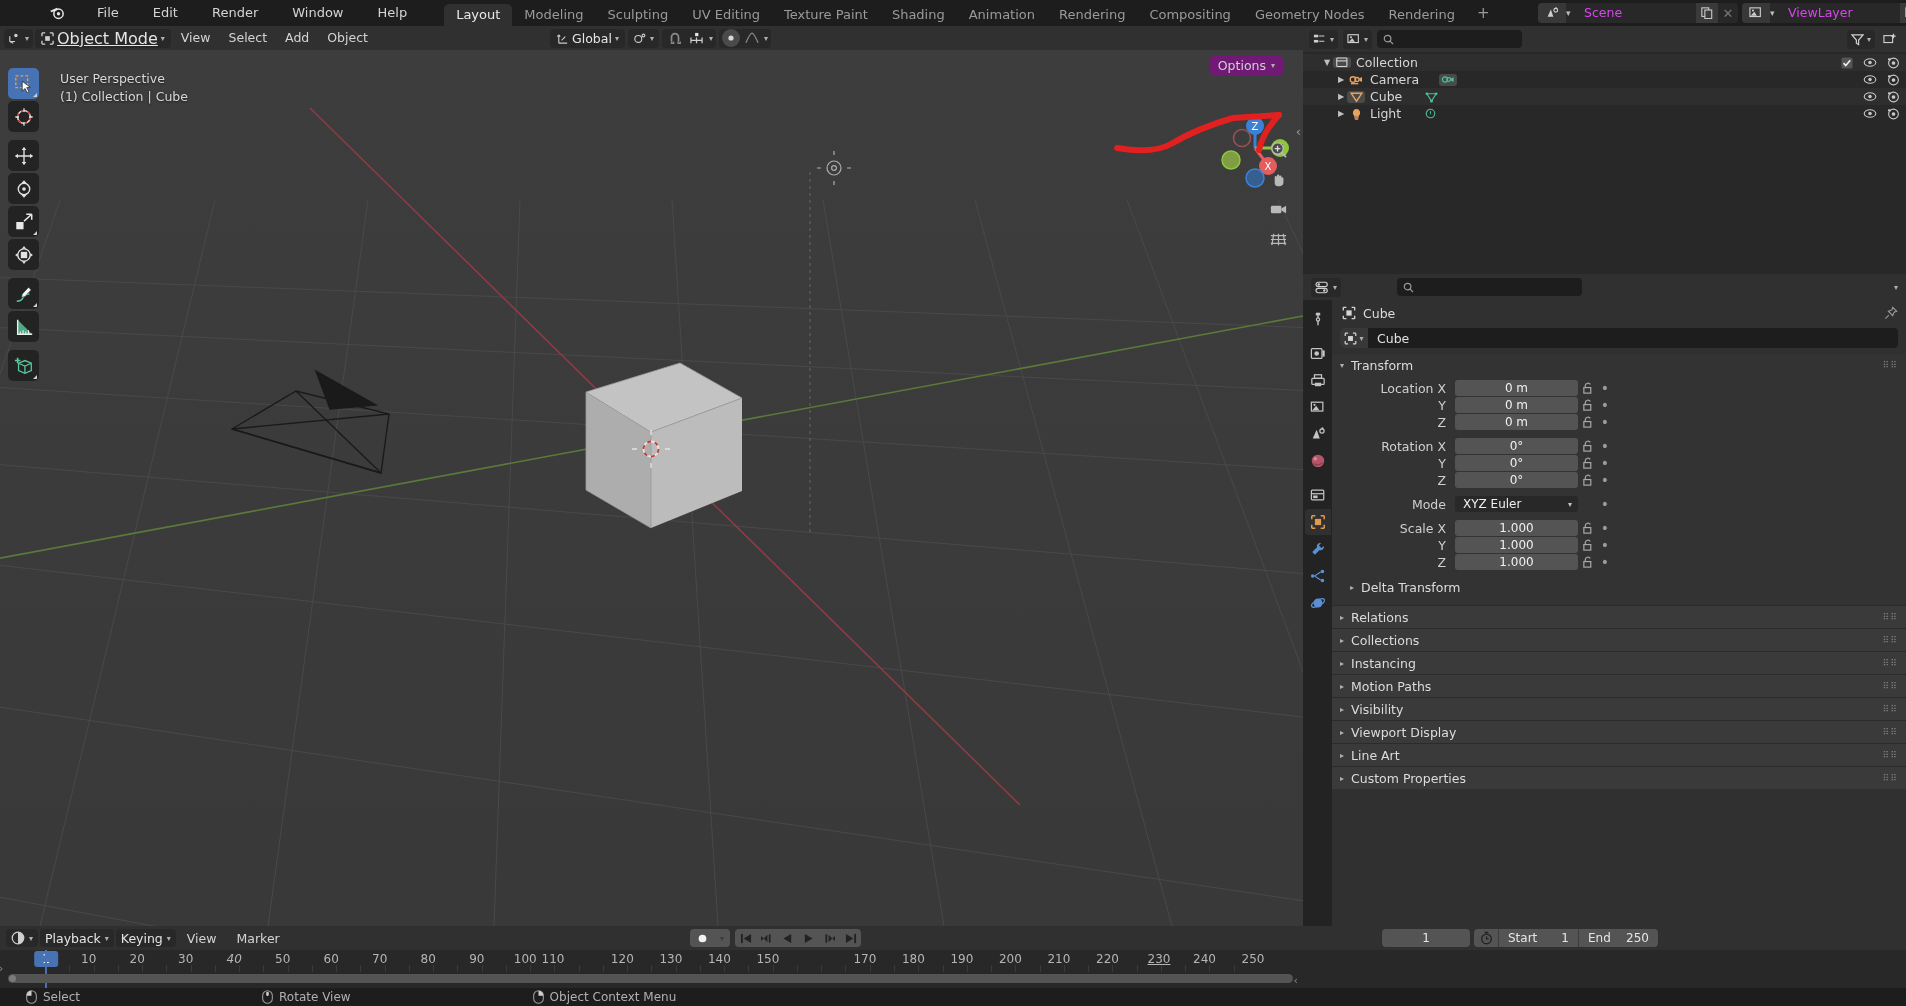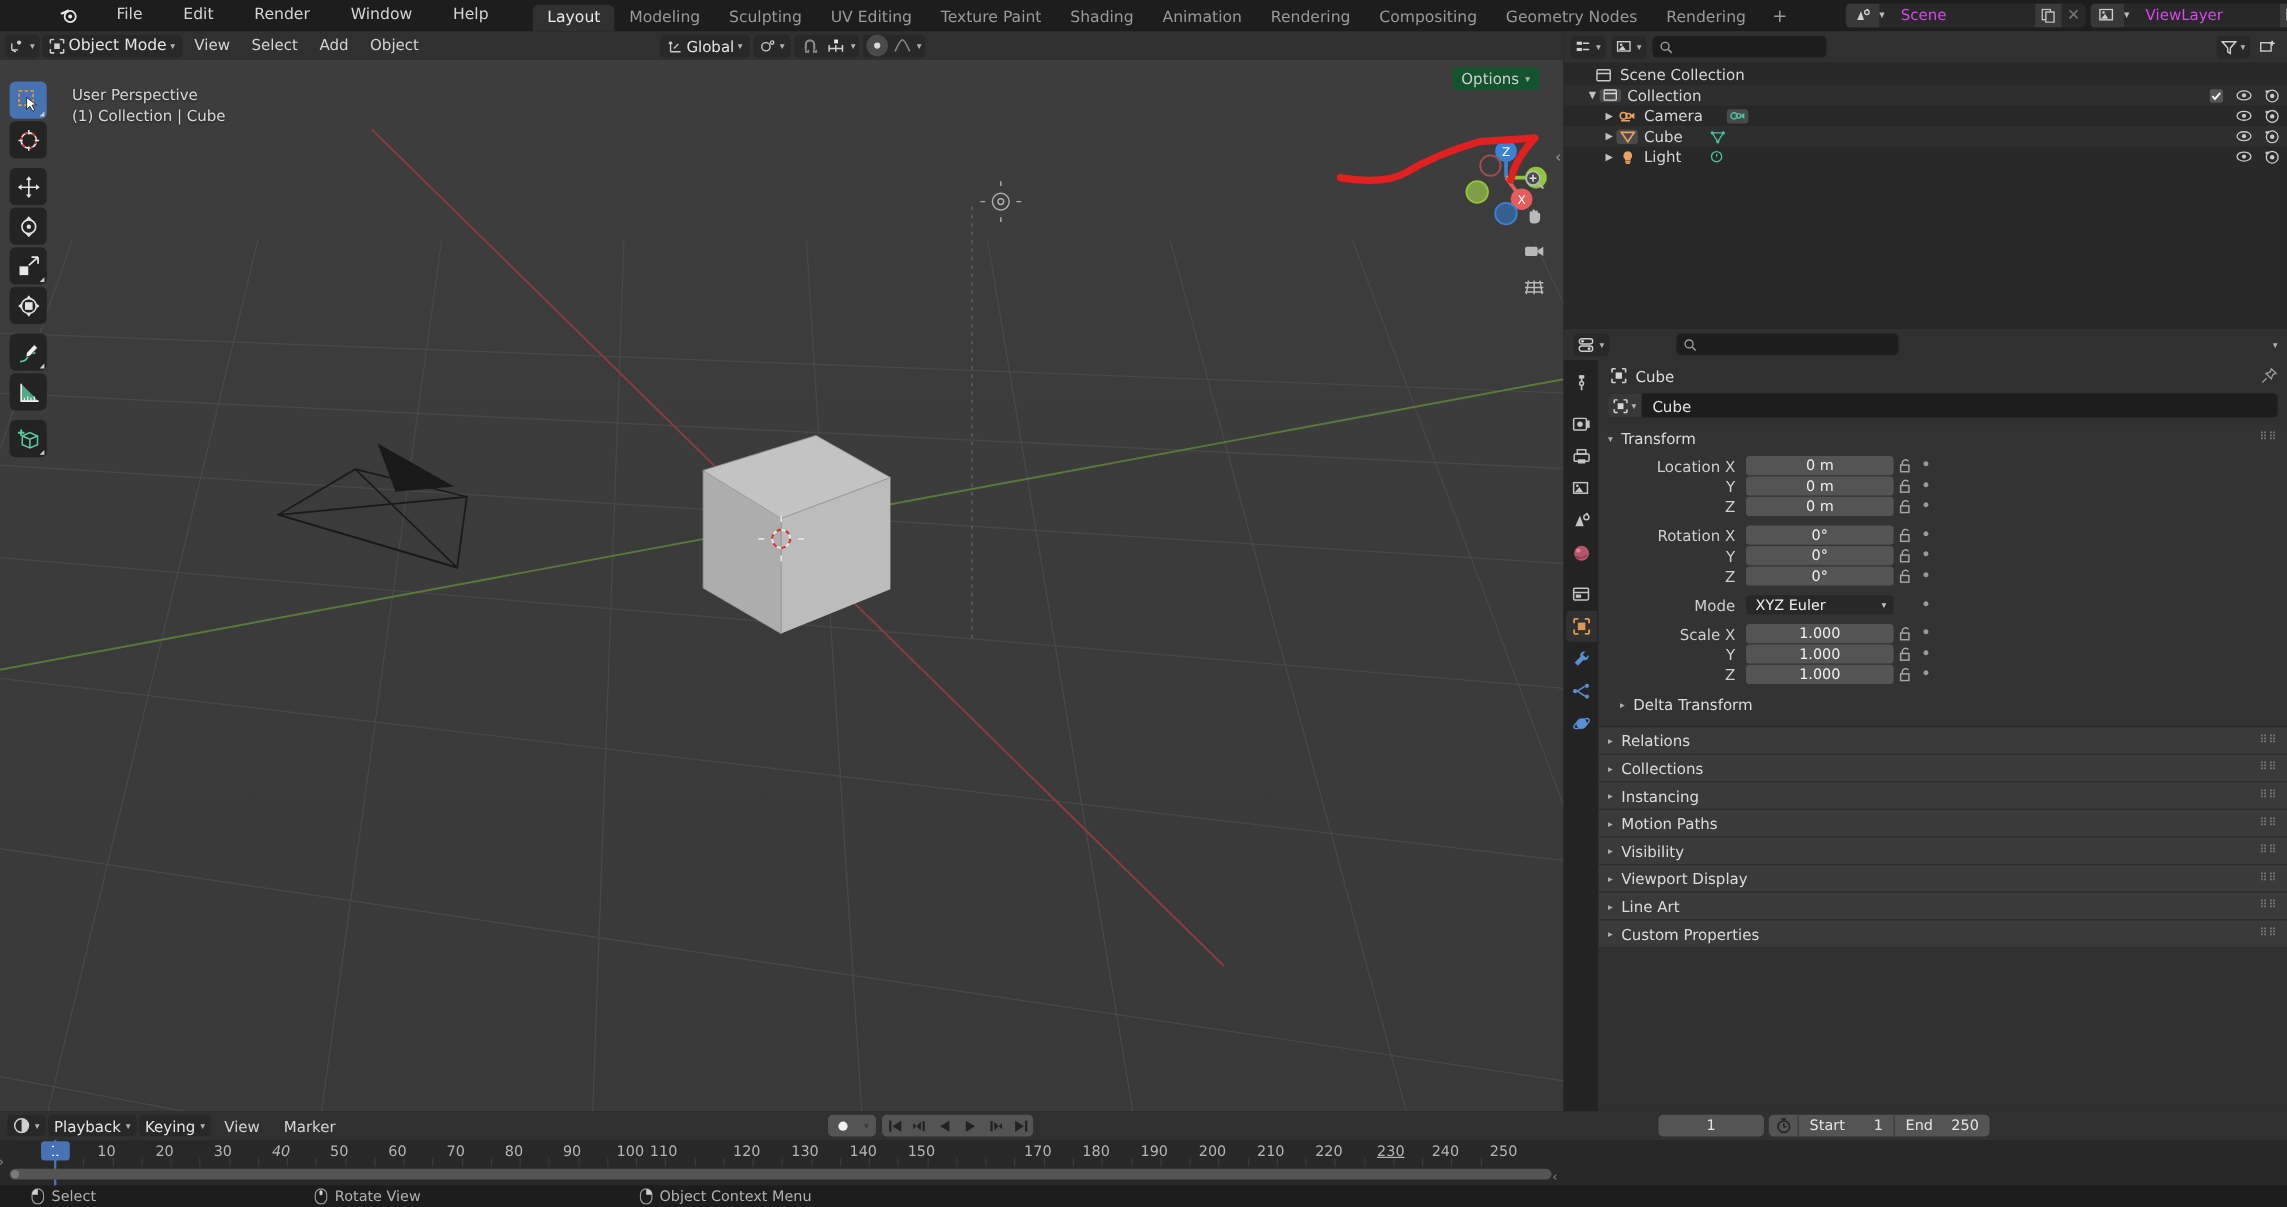--- a/index.html
+++ b/index.html
@@ -55,21 +55,21 @@
   .shademode div { width:21px;height:19px;display:flex;align-items:center;justify-content:center; }
   .shademode div.on { background:#4772b3; border-radius:9px;}
 
   
   .viewport {
     position:absolute; left:0; top:50px; width:1303px; height:876px;
     background:#3b3b3b; overflow:hidden;
   }
   .vp-overlay-text { position:absolute; left:60px; top:20px; font-size:12.5px; color:#d8d8d8; line-height:18px; text-shadow:0 1px 2px #0008; }
   .options-btn {
-    position:absolute; right:20px; top:6px; height:19px; background:#14532d; border-radius:4px;
+    position:absolute; right:20px; top:6px; height:19px; background:#701a75; border-radius:4px;
     padding:0 8px; display:flex; align-items:center; gap:5px; font-size:12.5px; color:#d0d0d0;
   }
   
   .toolbar { position:absolute; left:8px; top:18px; width:31px; display:flex; flex-direction:column; gap:2px; }
   .tool { width:31px; height:31px; background:#232323; border-radius:5px; display:flex;align-items:center;justify-content:center; position:relative;}
   .tool.active { background:#4772b3; }
   .tool.gap { margin-top:6px; }
   .tool .corner { position:absolute; right:2px; bottom:2px; width:0;height:0;border-left:4px solid transparent;border-bottom:4px solid #cfcfcf; }
   
   .nav-btns { position:absolute; right:14px; top:88px; display:flex; flex-direction:column; gap:8px; align-items:center;}
@@ -228,21 +228,21 @@
           <path d="M2 11 L8 11 M2 11 L2 5 M2 11 L6 13" stroke="#cfcfcf" stroke-width="1.3" fill="none"></path>
           <circle cx="9" cy="4" r="2" fill="#cfcfcf"></circle>
         </svg>
       <span class="chev">▾</span>
     </div>
     <div class="hdr-dd" style="padding:0 6px;">
       <svg width="13" height="13" viewBox="0 0 14 14">
           <path d="M1 1h3.5M1 1v3.5M13 1H9.5M13 1v3.5M1 13h3.5M1 13V9.5M13 13H9.5M13 13V9.5" stroke="#d0d0d0" stroke-width="1.4" fill="none"></path>
           <rect x="4.5" y="4.5" width="5" height="5" fill="#d0d0d0"></rect>
         </svg>
-      <span style="font-size:13px;">Object Mode</span>
+      <span style="font-size:16px;text-decoration:underline;">Object Mode</span>
       <span class="chev">▾</span>
     </div>
     <div class="hdr-menu">View</div>
     <div class="hdr-menu">Select</div>
     <div class="hdr-menu">Add</div>
     <div class="hdr-menu">Object</div>
   </div>
 
   <div class="vp-center">
     <div class="hdr-dd" style="padding:0 6px;">
@@ -576,30 +576,20 @@
       <div class="sq">
         <svg width="14" height="13" viewBox="0 0 16 15">
             <rect x="1" y="3" width="10" height="8" fill="none" stroke="#cfcfcf" stroke-width="1.3"></rect>
             <path d="M12 1 v5 M9.5 3.5 h5" stroke="#cfcfcf" stroke-width="1.5"></path>
           </svg>
       </div>
     </div>
 
     <div style="padding-top:2px;">
 
-      <div class="ol-row" style="padding-left:12px;">
-        <span class="ol-disc"></span>
-        <span class="ol-ico">
-          <svg width="13" height="12" viewBox="0 0 14 13">
-              <rect x="0.8" y="1.2" width="12" height="10" rx="1" fill="none" stroke="#c8c8c8" stroke-width="1.3"></rect>
-              <path d="M0.8 4.6 H12.8" stroke="#c8c8c8" stroke-width="1.3"></path>
-            </svg>
-        </span>
-        <span style="padding-left:5px;">Scene Collection</span>
-      </div>
 
       <div class="ol-row alt" style="padding-left:18px;">
         <span class="ol-disc">▼</span>
         <span class="ol-ico" style="background:#4a4a4a;border-radius:3px;">
           <svg width="12" height="11" viewBox="0 0 14 13">
               <rect x="0.8" y="1.2" width="12" height="10" rx="1" fill="none" stroke="#d8d8d8" stroke-width="1.3"></rect>
               <path d="M0.8 4.6 H12.8" stroke="#d8d8d8" stroke-width="1.3"></path>
             </svg>
         </span>
         <span style="padding-left:5px;">Collection</span>

